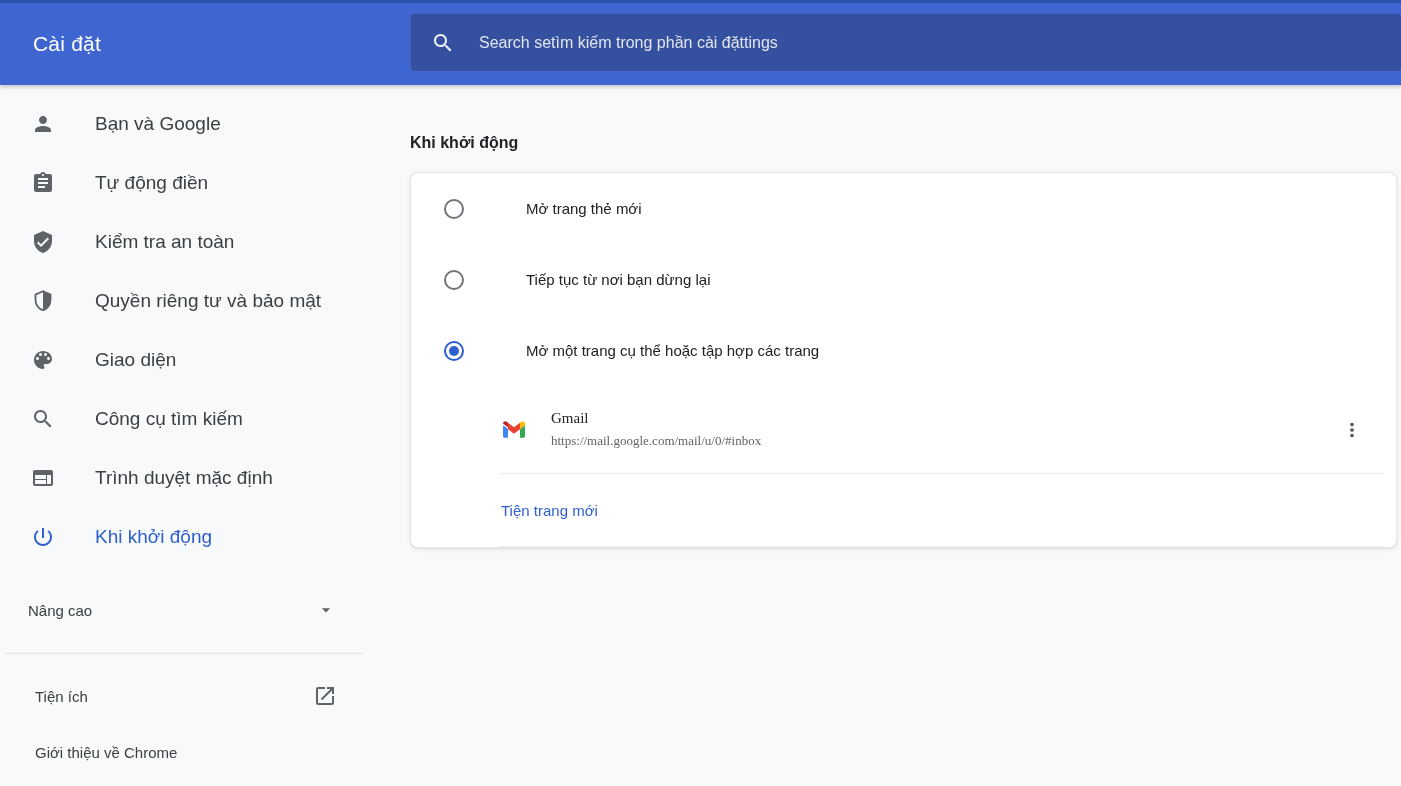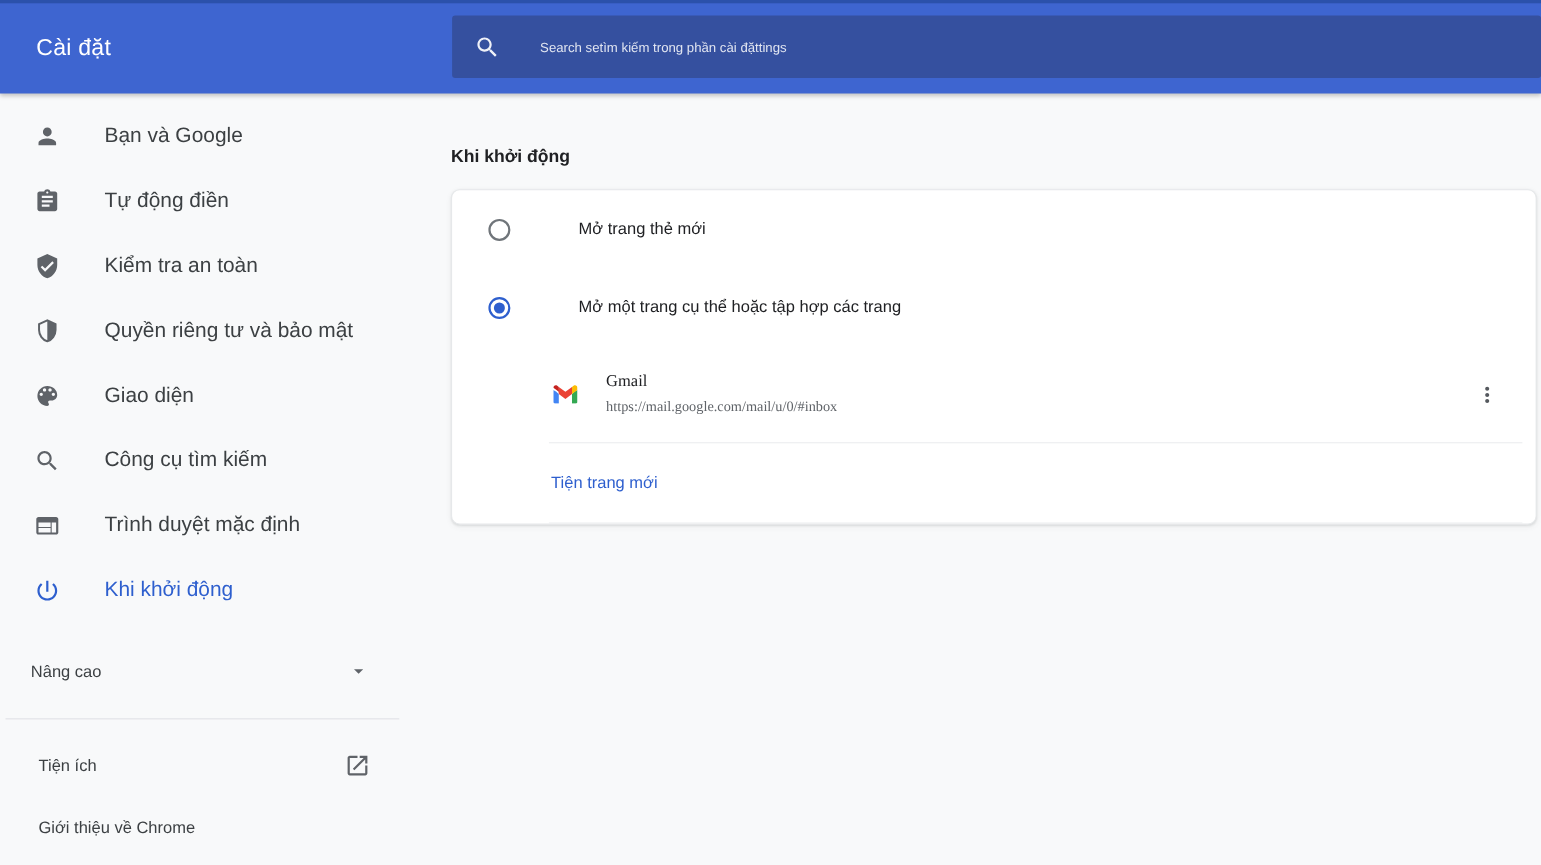--- a/index.html
+++ b/index.html
@@ -16,21 +16,21 @@
   
   .header{position:relative;height:85px;background:var(--header-bg);
     border-top:3px solid var(--header-edge);
     box-shadow:0 2px 4px rgba(0,0,0,.22);z-index:5;}
   .header-title{position:absolute;left:33px;top:50%;transform:translateY(-50%);
     color:#fff;font-size:21px;font-weight:500;letter-spacing:.2px;}
   .searchbox{position:absolute;left:411px;right:0;top:11px;height:57px;
     background:var(--search-bg);border-radius:3px;display:flex;align-items:center;}
   .searchbox .mag{width:24px;height:24px;margin-left:20px;flex:none;color:rgba(255,255,255,.92);}
   .searchbox input{flex:1;height:100%;background:transparent;border:none;outline:none;
-    margin-left:36px;font-size:12px;color:#fff;font-family:inherit;}
+    margin-left:24px;font-size:16px;color:#fff;font-family:inherit;}
   .searchbox input::placeholder{color:rgba(255,255,255,.85);opacity:1;}
 
   
   .content{display:flex;height:701px;}
   .sidebar{width:410px;flex:none;padding-top:9px;}
   .mainarea{flex:1;min-width:0;}
 
   
   .nav-item{display:flex;align-items:center;height:59px;cursor:pointer;
     color:var(--sidebar-text);font-size:19px;font-weight:500;}
@@ -188,20 +188,24 @@
   <main class="mainarea">
     <h1 class="section-title">Khi khởi động</h1>
 
     <div class="card">
 
       <div class="radio-row">
         <span class="radio"></span>
         <span class="radio-label">Mở trang thẻ mới</span>
       </div>
 
+      <div class="radio-row">
+        <span class="radio"></span>
+        <span class="radio-label">Tiếp tục từ nơi bạn dừng lại</span>
+      </div>
 
       <div class="radio-row selected">
         <span class="radio"></span>
         <span class="radio-label">Mở một trang cụ thể hoặc tập hợp các trang</span>
       </div>
 
       <div class="site-row">
         <svg class="favicon" viewBox="0 0 256 193">
           <path fill="var(--gmail-blue)" d="M58.182 192.05V93.14L27.507 65.077 0 49.504v125.091c0 9.658 7.825 17.455 17.455 17.455z"></path>
           <path fill="var(--gmail-green)" d="M197.818 192.05h40.727c9.659 0 17.455-7.826 17.455-17.455V49.505l-31.156 17.837-27.026 25.798z"></path>

